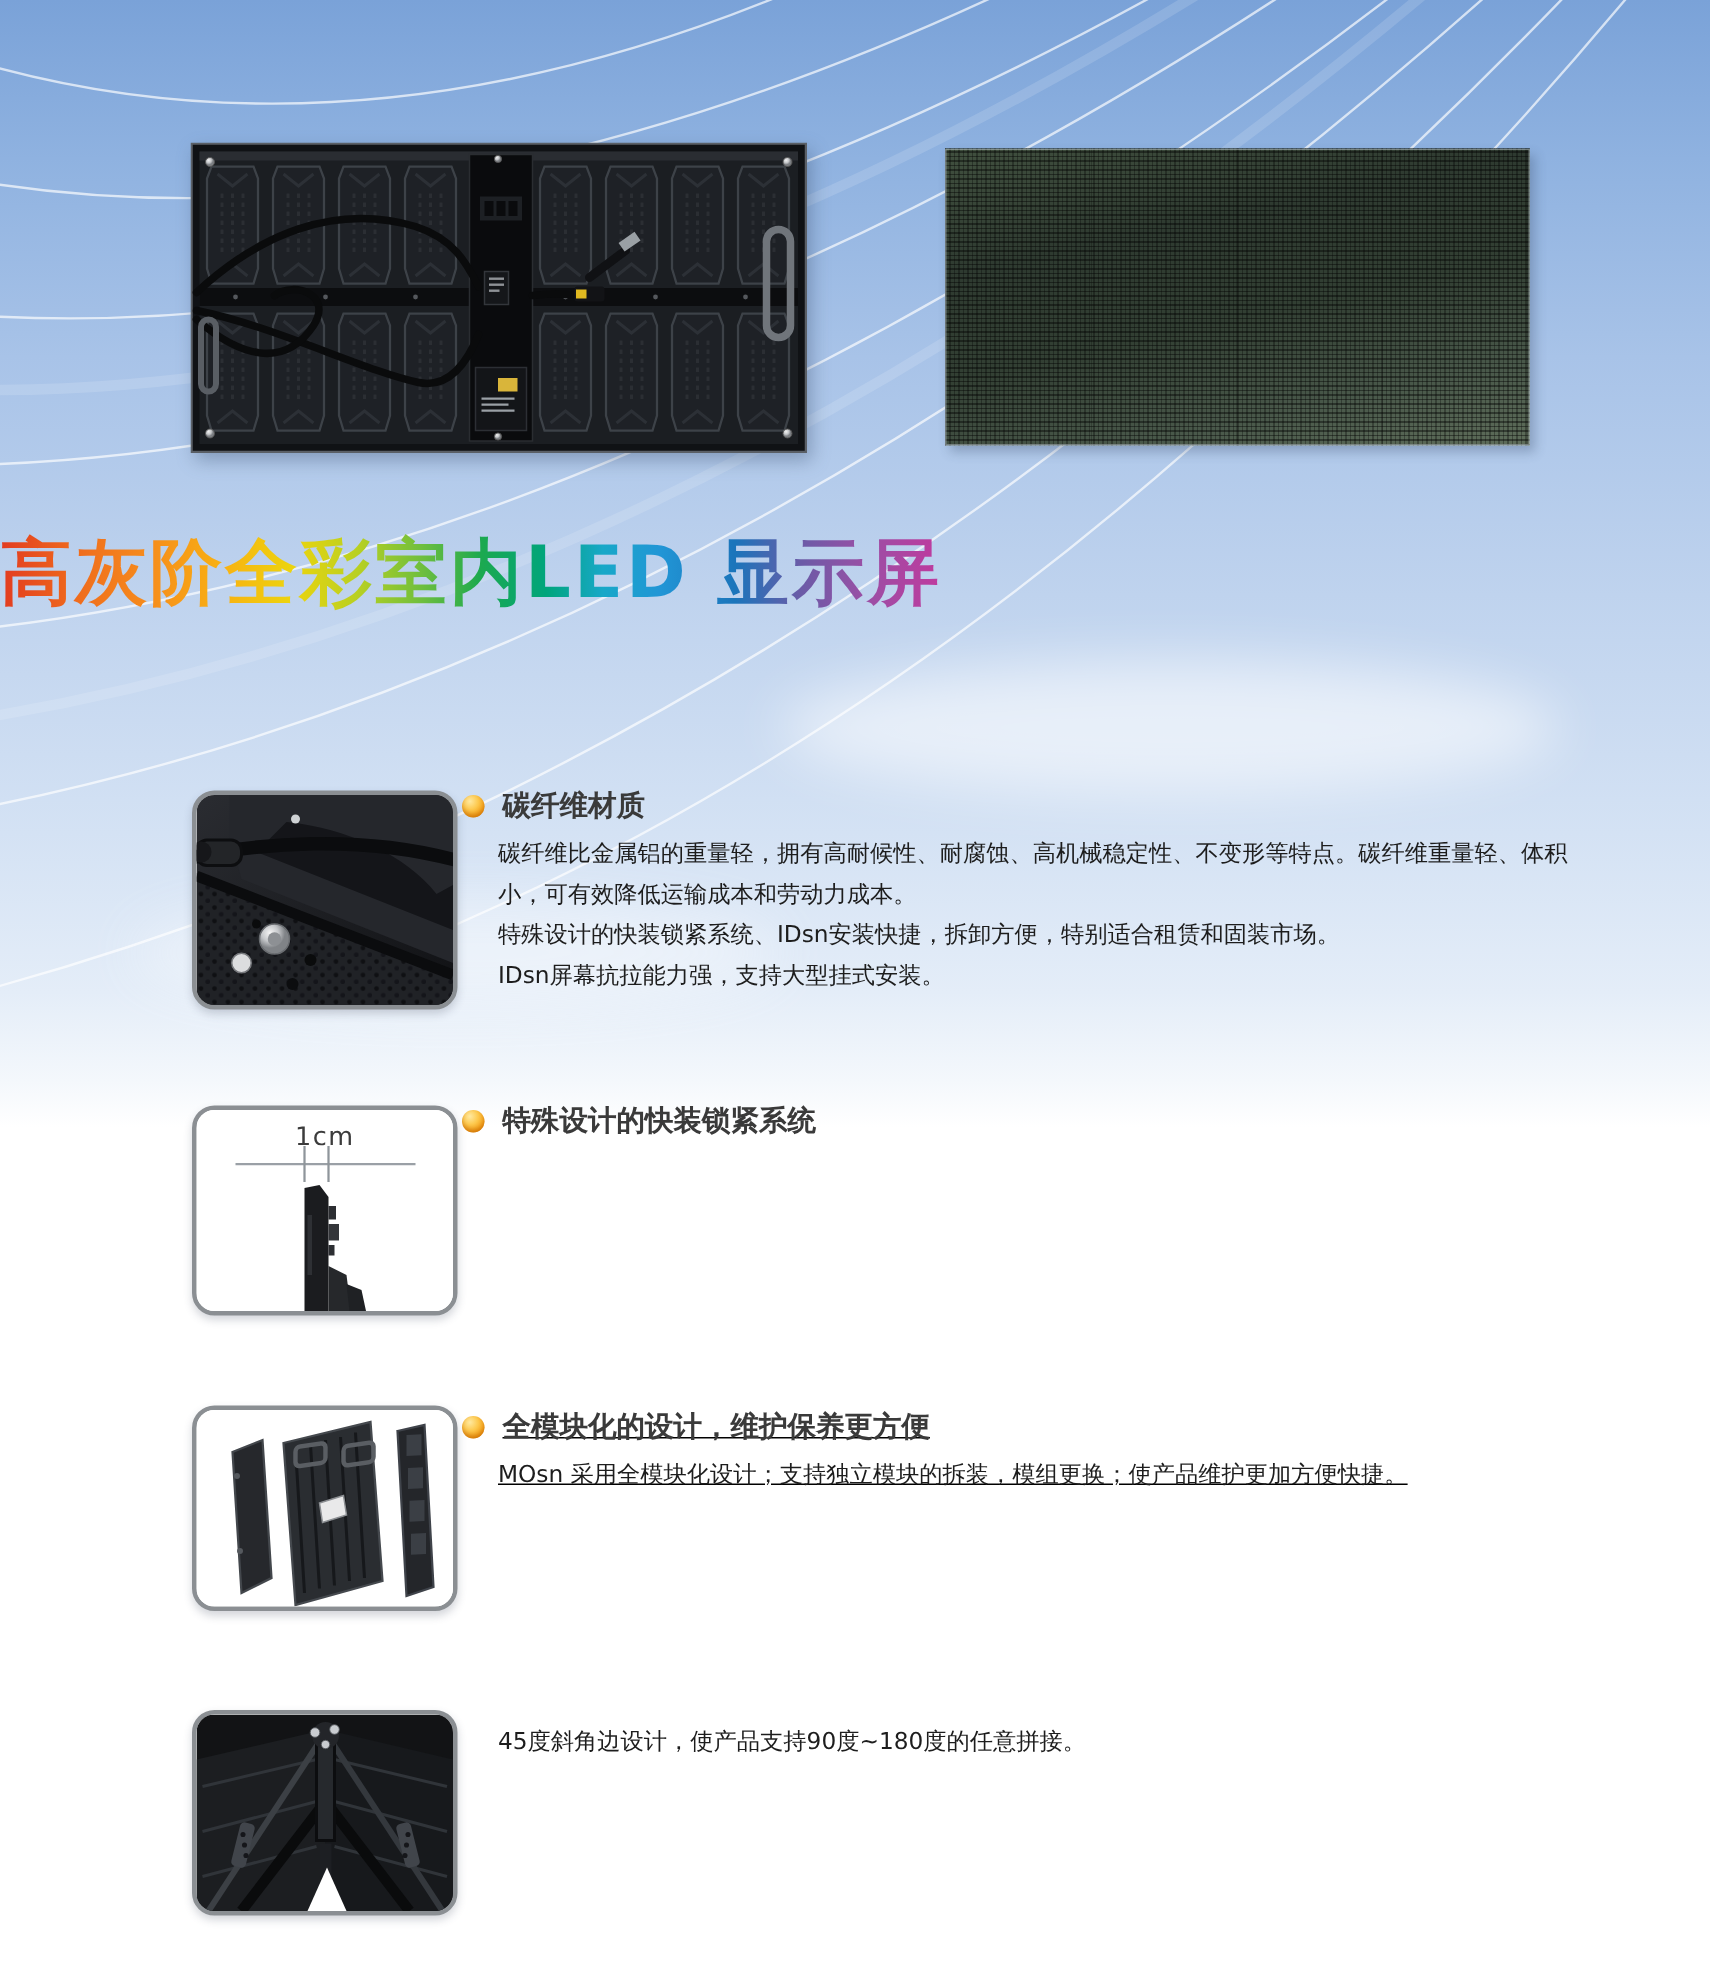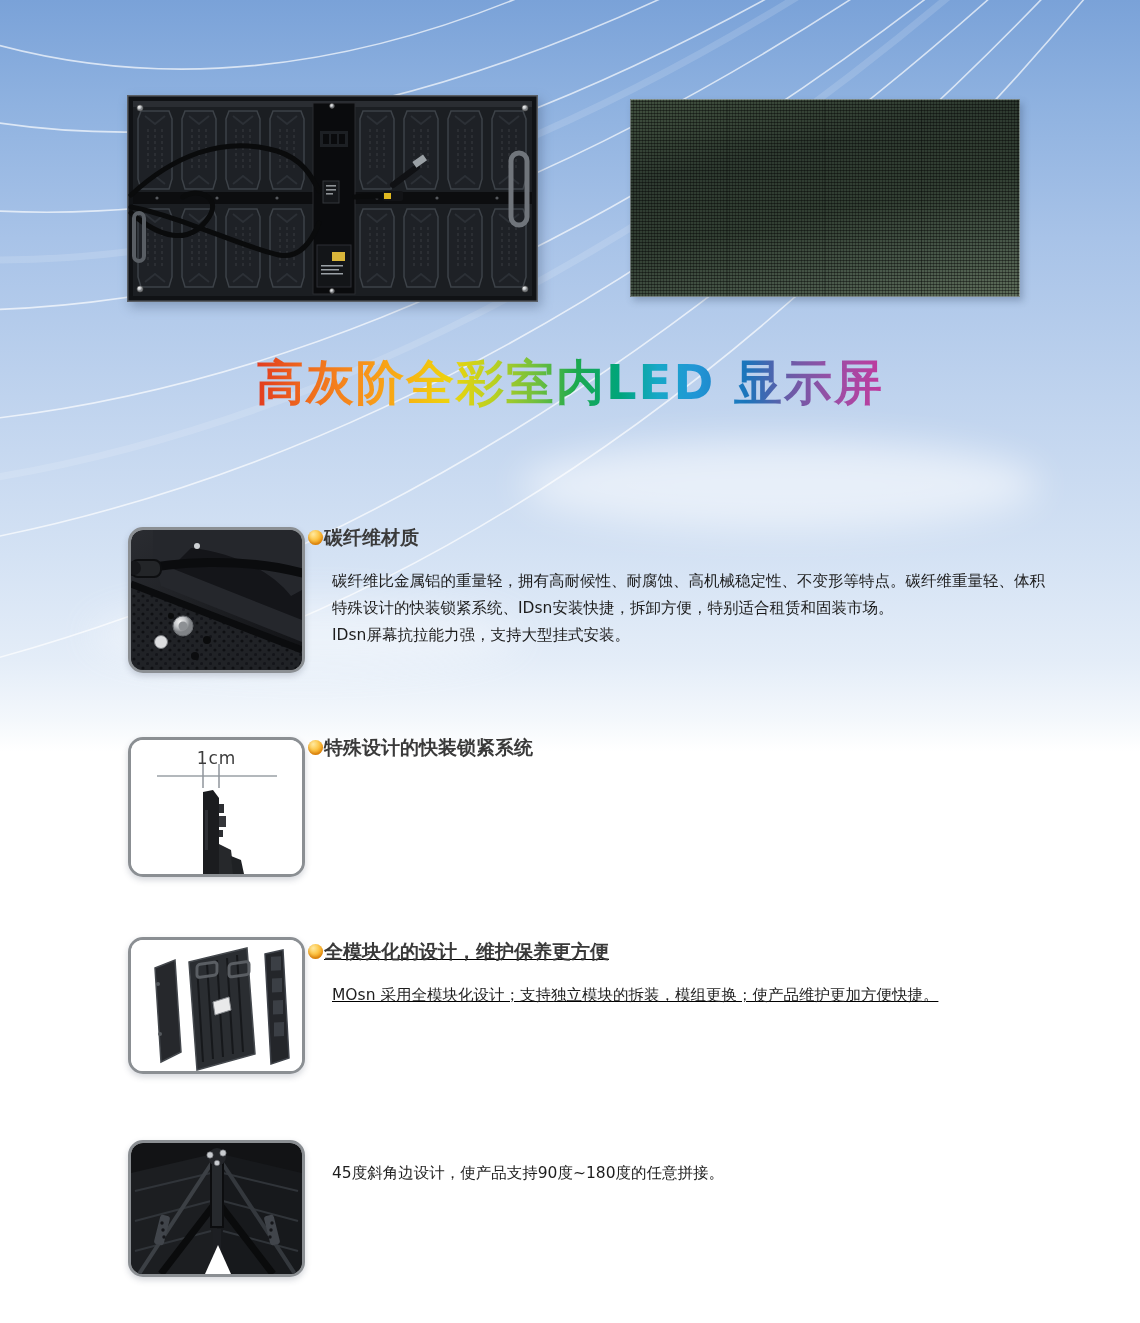--- a/index.html
+++ b/index.html
@@ -24,21 +24,21 @@
     background:
       repeating-linear-gradient(0deg, rgba(0,0,0,.42) 0 1px, transparent 1px 3px),
       repeating-linear-gradient(90deg, rgba(0,0,0,.30) 0 1px, transparent 1px 3px),
       repeating-linear-gradient(90deg, rgba(0,0,0,.22) 0 1px, transparent 1px 97px),
       linear-gradient(168deg,#41503f 0%,#2e3a30 30%,#323f33 55%,#49584a 80%,#5e6d5a 100%);
     box-shadow:inset 0 0 0 1px rgba(215,228,238,.45), 3px 4px 7px rgba(50,70,100,.30);
   }
 
   
   .page-title{
-    position:absolute;left:0;right:0;top:356px;text-align:center;margin:0;
+    position:absolute;left:0;right:0;top:356px;text-align:left;margin:0;
     font-size:48px;font-weight:700;letter-spacing:2px;line-height:1.1;
   }
   .page-title span{
     background-image:linear-gradient(90deg,
       #e23b20 0%,#ef6b1d 8%,#f68d1c 16%,#f8b312 24%,#ecd40e 31%,
       #b8d022 38%,#6cbe3f 45%,#1ca94f 51%,#00a57c 58%,
       #18a8c8 64%,#2196d6 70%,#1b75bb 78%,#6b5ba7 85%,#9b4fa5 92%,#c03a9e 100%);
     -webkit-background-clip:text;background-clip:text;color:transparent;
   }
 
@@ -49,28 +49,28 @@
     box-shadow:0 3px 6px rgba(60,70,90,.22);
   }
   .thumb-card svg{display:block;}
   .thumb-label{
     position:absolute;left:0;right:0;top:8px;text-align:center;
     font-size:17px;color:#3c3c3c;letter-spacing:1px;
   }
 
   
   .feature-text{position:absolute;left:308px;width:760px;}
-  .feature-head{display:flex;align-items:center;gap:1px;}
+  .feature-head{display:flex;align-items:center;gap:12px;}
   .bullet{
     width:15px;height:15px;border-radius:50%;flex:0 0 auto;
     background:radial-gradient(circle at 35% 28%, #ffe9a0 0%, #fdc94e 38%, #f5a016 72%, #de7f08 100%);
     box-shadow:inset 0 -2px 3px rgba(175,85,0,.45);
   }
   .feature-title{font-size:19px;font-weight:700;color:#3a3a3a;line-height:22px;}
-  .feature-body{margin:20px 0 0 24px;}
+  .feature-body{margin:8px 0 0 24px;}
   .feature-line{font-size:15.5px;font-weight:500;color:#1d1d1d;line-height:27px;}
 </style>
 </head>
 <body>
 
 <div class="page">
 
   <svg class="sky-arcs" width="1140" height="660" viewBox="0 0 1140 660">
     <g fill="none" stroke="rgba(255,255,255,0.68)" stroke-width="1.6">
       <path d="M -20 40 Q 250 120 560 -20"></path>
@@ -230,20 +230,21 @@
       <circle cx="66" cy="16" r="3" fill="#cfd2d5"></circle>
     </svg>
   </div>
   <div class="feature-text" style="top:526px;">
     <div class="feature-head">
       <span class="bullet"></span>
       <span class="feature-title">碳纤维材质</span>
     </div>
     <div class="feature-body">
       <div class="feature-line">碳纤维比金属铝的重量轻，拥有高耐候性、耐腐蚀、高机械稳定性、不变形等特点。碳纤维重量轻、体积</div>
+      <div class="feature-line">小，可有效降低运输成本和劳动力成本。</div>
       <div class="feature-line">特殊设计的快装锁紧系统、IDsn安装快捷，拆卸方便，特别适合租赁和固装市场。</div>
       <div class="feature-line">IDsn屏幕抗拉能力强，支持大型挂式安装。</div>
     </div>
   </div>
 
   <div class="thumb-card" style="top:737px;height:140px;">
     <svg width="171" height="134" viewBox="0 0 171 134">
       <rect width="171" height="134" fill="#ffffff"></rect>
 
       <line x1="26" y1="36" x2="146" y2="36" stroke="#9aa0a6" stroke-width="1.5"></line>

